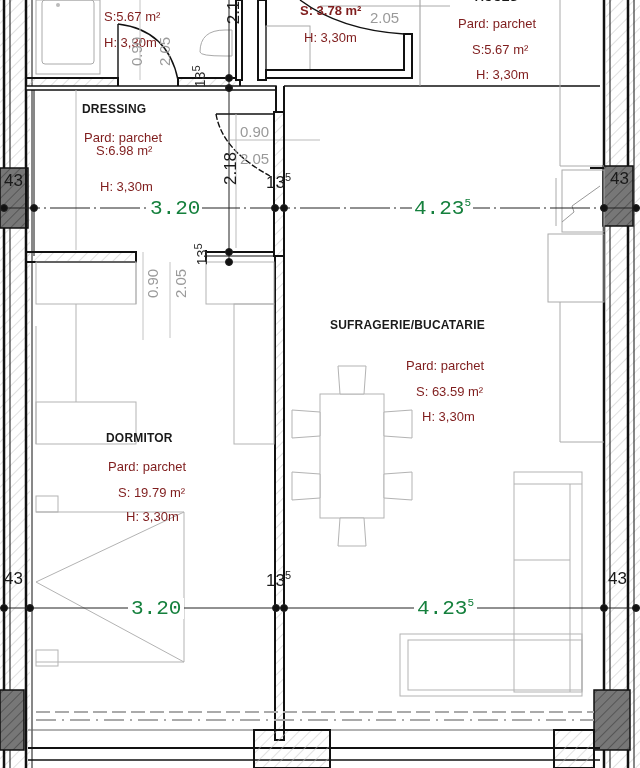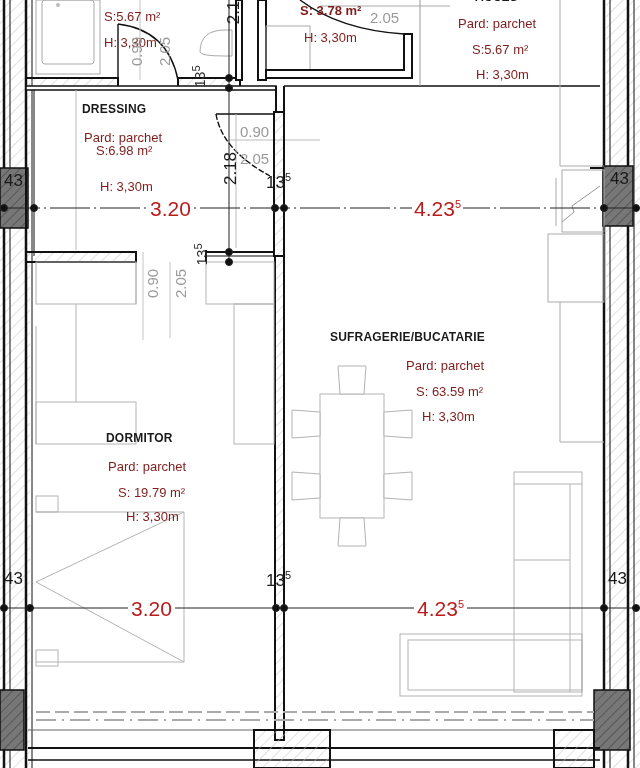--- a/index.html
+++ b/index.html
@@ -1,21 +1,21 @@
 <!DOCTYPE html>
 <html><head>
 <meta charset="utf-8">
 <style>
   html, body { margin: 0; padding: 0; background: #ffffff; }
   body { width: 640px; height: 768px; overflow: hidden; position: relative; font-family: "Liberation Sans", sans-serif; }
   svg { position: absolute; left: 0; top: 0; }
   .lbl { position: absolute; color: #2a2a2a; text-align: center; white-space: nowrap; line-height: 1; }
   .room-name { font-weight: bold; font-size: 12px; color: #1a1a1a; letter-spacing: 0.2px; }
   .room-line { font-size: 13px; color: #7f1d1d; }
-  .dim { font-size: 21px; color: #b91c1c; }
+  .dim { font-size: 21px; color: #15803d; font-family: Liberation Mono, monospace; }
   .dim-small { font-size: 17px; color: #1a1a1a; }
   .dim-grey { font-size: 15px; color: #9a9a9a; }
   .sup { font-size: 11px; vertical-align: super; }
 </style>
 </head>
 <body>
 
 <svg width="640" height="768" viewBox="0 0 640 768">
   <defs>
     <pattern id="hatch" patternUnits="userSpaceOnUse" width="8" height="8" patternTransform="rotate(45)">
@@ -200,21 +200,21 @@
 <div class="lbl room-name" style="left:475px;top:-9px;">ACCES</div>
 <div class="lbl room-line" style="left:458px;top:17px;">Pard: parchet</div>
 <div class="lbl room-line" style="left:472px;top:43px;">S:5.67 m²</div>
 <div class="lbl room-line" style="left:476px;top:68px;">H: 3,30m</div>
 
 <div class="lbl room-name" style="left:82px;top:103px;">DRESSING</div>
 <div class="lbl room-line" style="left:84px;top:131px;">Pard: parchet</div>
 <div class="lbl room-line" style="left:96px;top:144px;">S:6.98 m²</div>
 <div class="lbl room-line" style="left:100px;top:180px;">H: 3,30m</div>
 
-<div class="lbl room-name" style="left:330px;top:331px;">SUFRAGERIE/BUCATARIE</div>
+<div class="lbl room-name" style="left:330px;top:319px;">SUFRAGERIE/BUCATARIE</div>
 <div class="lbl room-line" style="left:406px;top:359px;">Pard: parchet</div>
 <div class="lbl room-line" style="left:416px;top:385px;">S: 63.59 m²</div>
 <div class="lbl room-line" style="left:422px;top:410px;">H: 3,30m</div>
 
 <div class="lbl room-name" style="left:106px;top:432px;">DORMITOR</div>
 <div class="lbl room-line" style="left:108px;top:460px;">Pard: parchet</div>
 <div class="lbl room-line" style="left:118px;top:486px;">S: 19.79 m²</div>
 <div class="lbl room-line" style="left:126px;top:510px;">H: 3,30m</div>
 
 <div class="lbl dim" style="left:148px;top:198px;background:#fff;padding:0 2px;">3.20</div>

